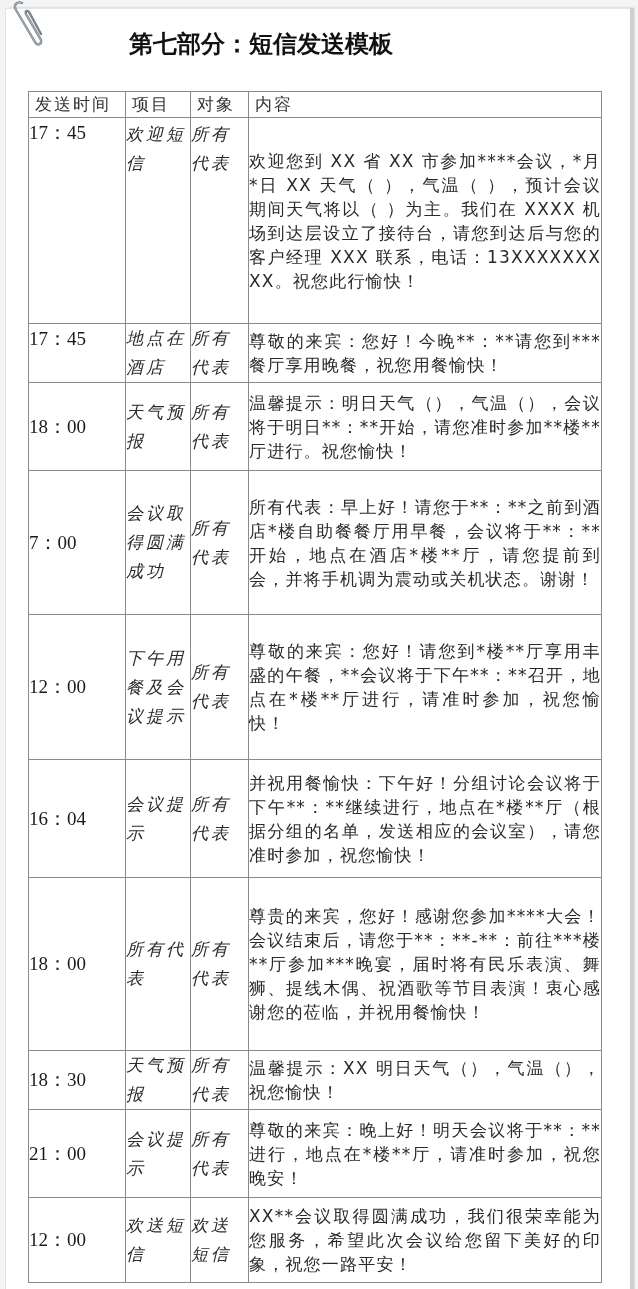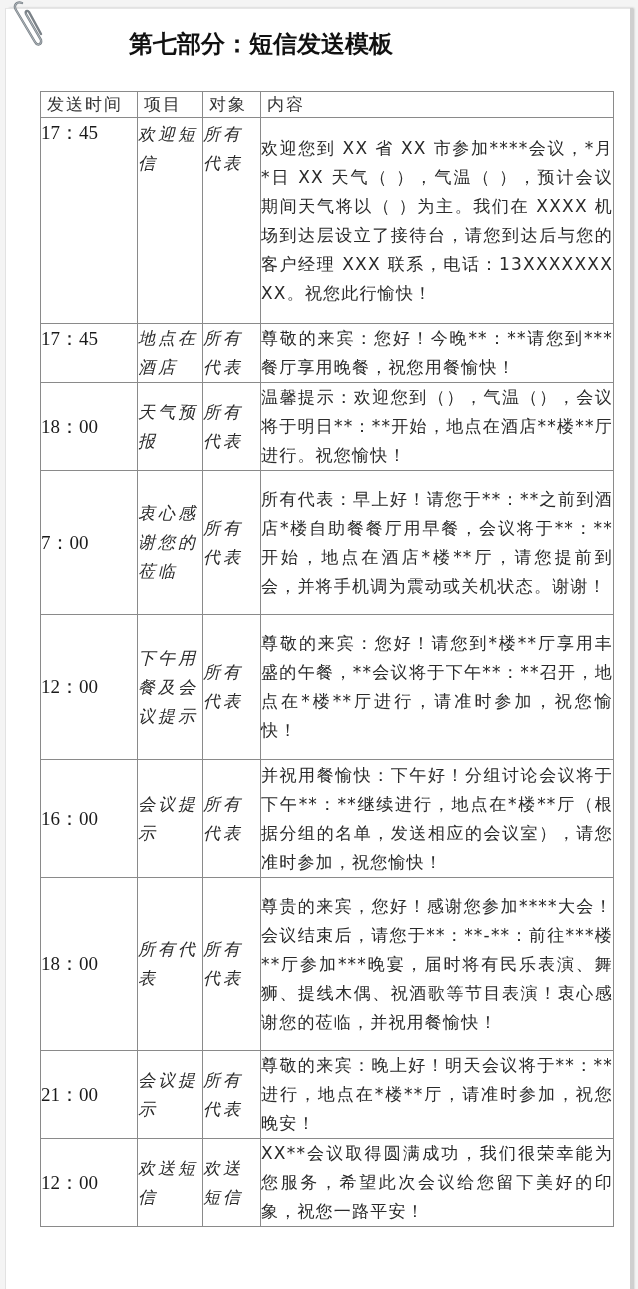--- a/index.html
+++ b/index.html
@@ -40,21 +40,21 @@
       width: 522px;
       text-align: center;
       font-family: "DejaVu Serif", "Liberation Serif", serif;
       font-weight: bold;
       font-size: 24px;
       letter-spacing: 0px;
       color: #111;
     }
     table.sms {
       position: absolute;
-      left: 40px;
+      left: 28px;
       top: 91px;
       width: 573px;
       border-collapse: collapse;
       table-layout: fixed;
       font-family: "DejaVu Sans", "Liberation Sans", sans-serif;
       font-size: 17px;
       color: #2a2a2a;
       border-radius: 17px;
     }
     table.sms td, table.sms th {
@@ -85,21 +85,21 @@
       text-align: left;
       line-height: 29px;
       padding: 0 4px;
       letter-spacing: 3px;
       word-break: break-all;
       font-style: italic;
     }
     td.item.top, td.target.top, td.time.top { vertical-align: top; padding-top: 2px; }
     td.content {
       padding: 2px 6px 2px 8px;
-      line-height: 29px;
+      line-height: 24px;
       letter-spacing: 1.2px;
       text-align: justify;
       word-break: break-all;
     }
     .row1 { height: 206px; }
     .row2 { height: 58px; }
     .row3 { height: 88px; }
     .row4 { height: 144px; }
     .row5 { height: 145px; }
     .row6 { height: 118px; }
@@ -145,45 +145,51 @@
     <tr class="row2">
       <td class="time top">17：45</td>
       <td class="item">地点在酒店</td>
       <td class="target">所有代表</td>
       <td class="content">尊敬的来宾：您好！今晚**：**请您到***餐厅享用晚餐，祝您用餐愉快！</td>
     </tr>
     <tr class="row3">
       <td class="time">18：00</td>
       <td class="item">天气预报</td>
       <td class="target">所有代表</td>
-      <td class="content">温馨提示：欢迎您到（），气温（），会议将于明日**：**开始，地点在酒店**楼**厅进行。祝您愉快！</td>
+      <td class="content">温馨提示：明日天气（），气温（），会议将于明日**：**开始，请您准时参加**楼**厅进行。祝您愉快！</td>
     </tr>
     <tr class="row4">
       <td class="time">7：00</td>
-      <td class="item">衷心感谢您的莅临</td>
+      <td class="item">会议取得圆满成功</td>
       <td class="target">所有代表</td>
       <td class="content">所有代表：早上好！请您于**：**之前到酒店*楼自助餐餐厅用早餐，会议将于**：**开始，地点在酒店*楼**厅，请您提前到会，并将手机调为震动或关机状态。谢谢！</td>
     </tr>
     <tr class="row5">
       <td class="time">12：00</td>
       <td class="item">下午用餐及会议提示</td>
       <td class="target">所有代表</td>
       <td class="content">尊敬的来宾：您好！请您到*楼**厅享用丰盛的午餐，**会议将于下午**：**召开，地点在*楼**厅进行，请准时参加，祝您愉快！</td>
     </tr>
     <tr class="row6">
-      <td class="time">16：00</td>
+      <td class="time">16：04</td>
       <td class="item">会议提示</td>
       <td class="target">所有代表</td>
       <td class="content">并祝用餐愉快：下午好！分组讨论会议将于下午**：**继续进行，地点在*楼**厅（根据分组的名单，发送相应的会议室），请您准时参加，祝您愉快！</td>
     </tr>
     <tr class="row7">
       <td class="time">18：00</td>
       <td class="item">所有代表</td>
       <td class="target">所有代表</td>
       <td class="content">尊贵的来宾，您好！感谢您参加****大会！会议结束后，请您于**：**-**：前往***楼**厅参加***晚宴，届时将有民乐表演、舞狮、提线木偶、祝酒歌等节目表演！衷心感谢您的莅临，并祝用餐愉快！</td>
+    </tr>
+    <tr class="row8">
+      <td class="time">18：30</td>
+      <td class="item">天气预报</td>
+      <td class="target">所有代表</td>
+      <td class="content">温馨提示：XX 明日天气（），气温（），祝您愉快！</td>
     </tr>
     <tr class="row9">
       <td class="time">21：00</td>
       <td class="item">会议提示</td>
       <td class="target">所有代表</td>
       <td class="content">尊敬的来宾：晚上好！明天会议将于**：**进行，地点在*楼**厅，请准时参加，祝您晚安！</td>
     </tr>
     <tr class="row10">
       <td class="time">12：00</td>
       <td class="item">欢送短信</td>

